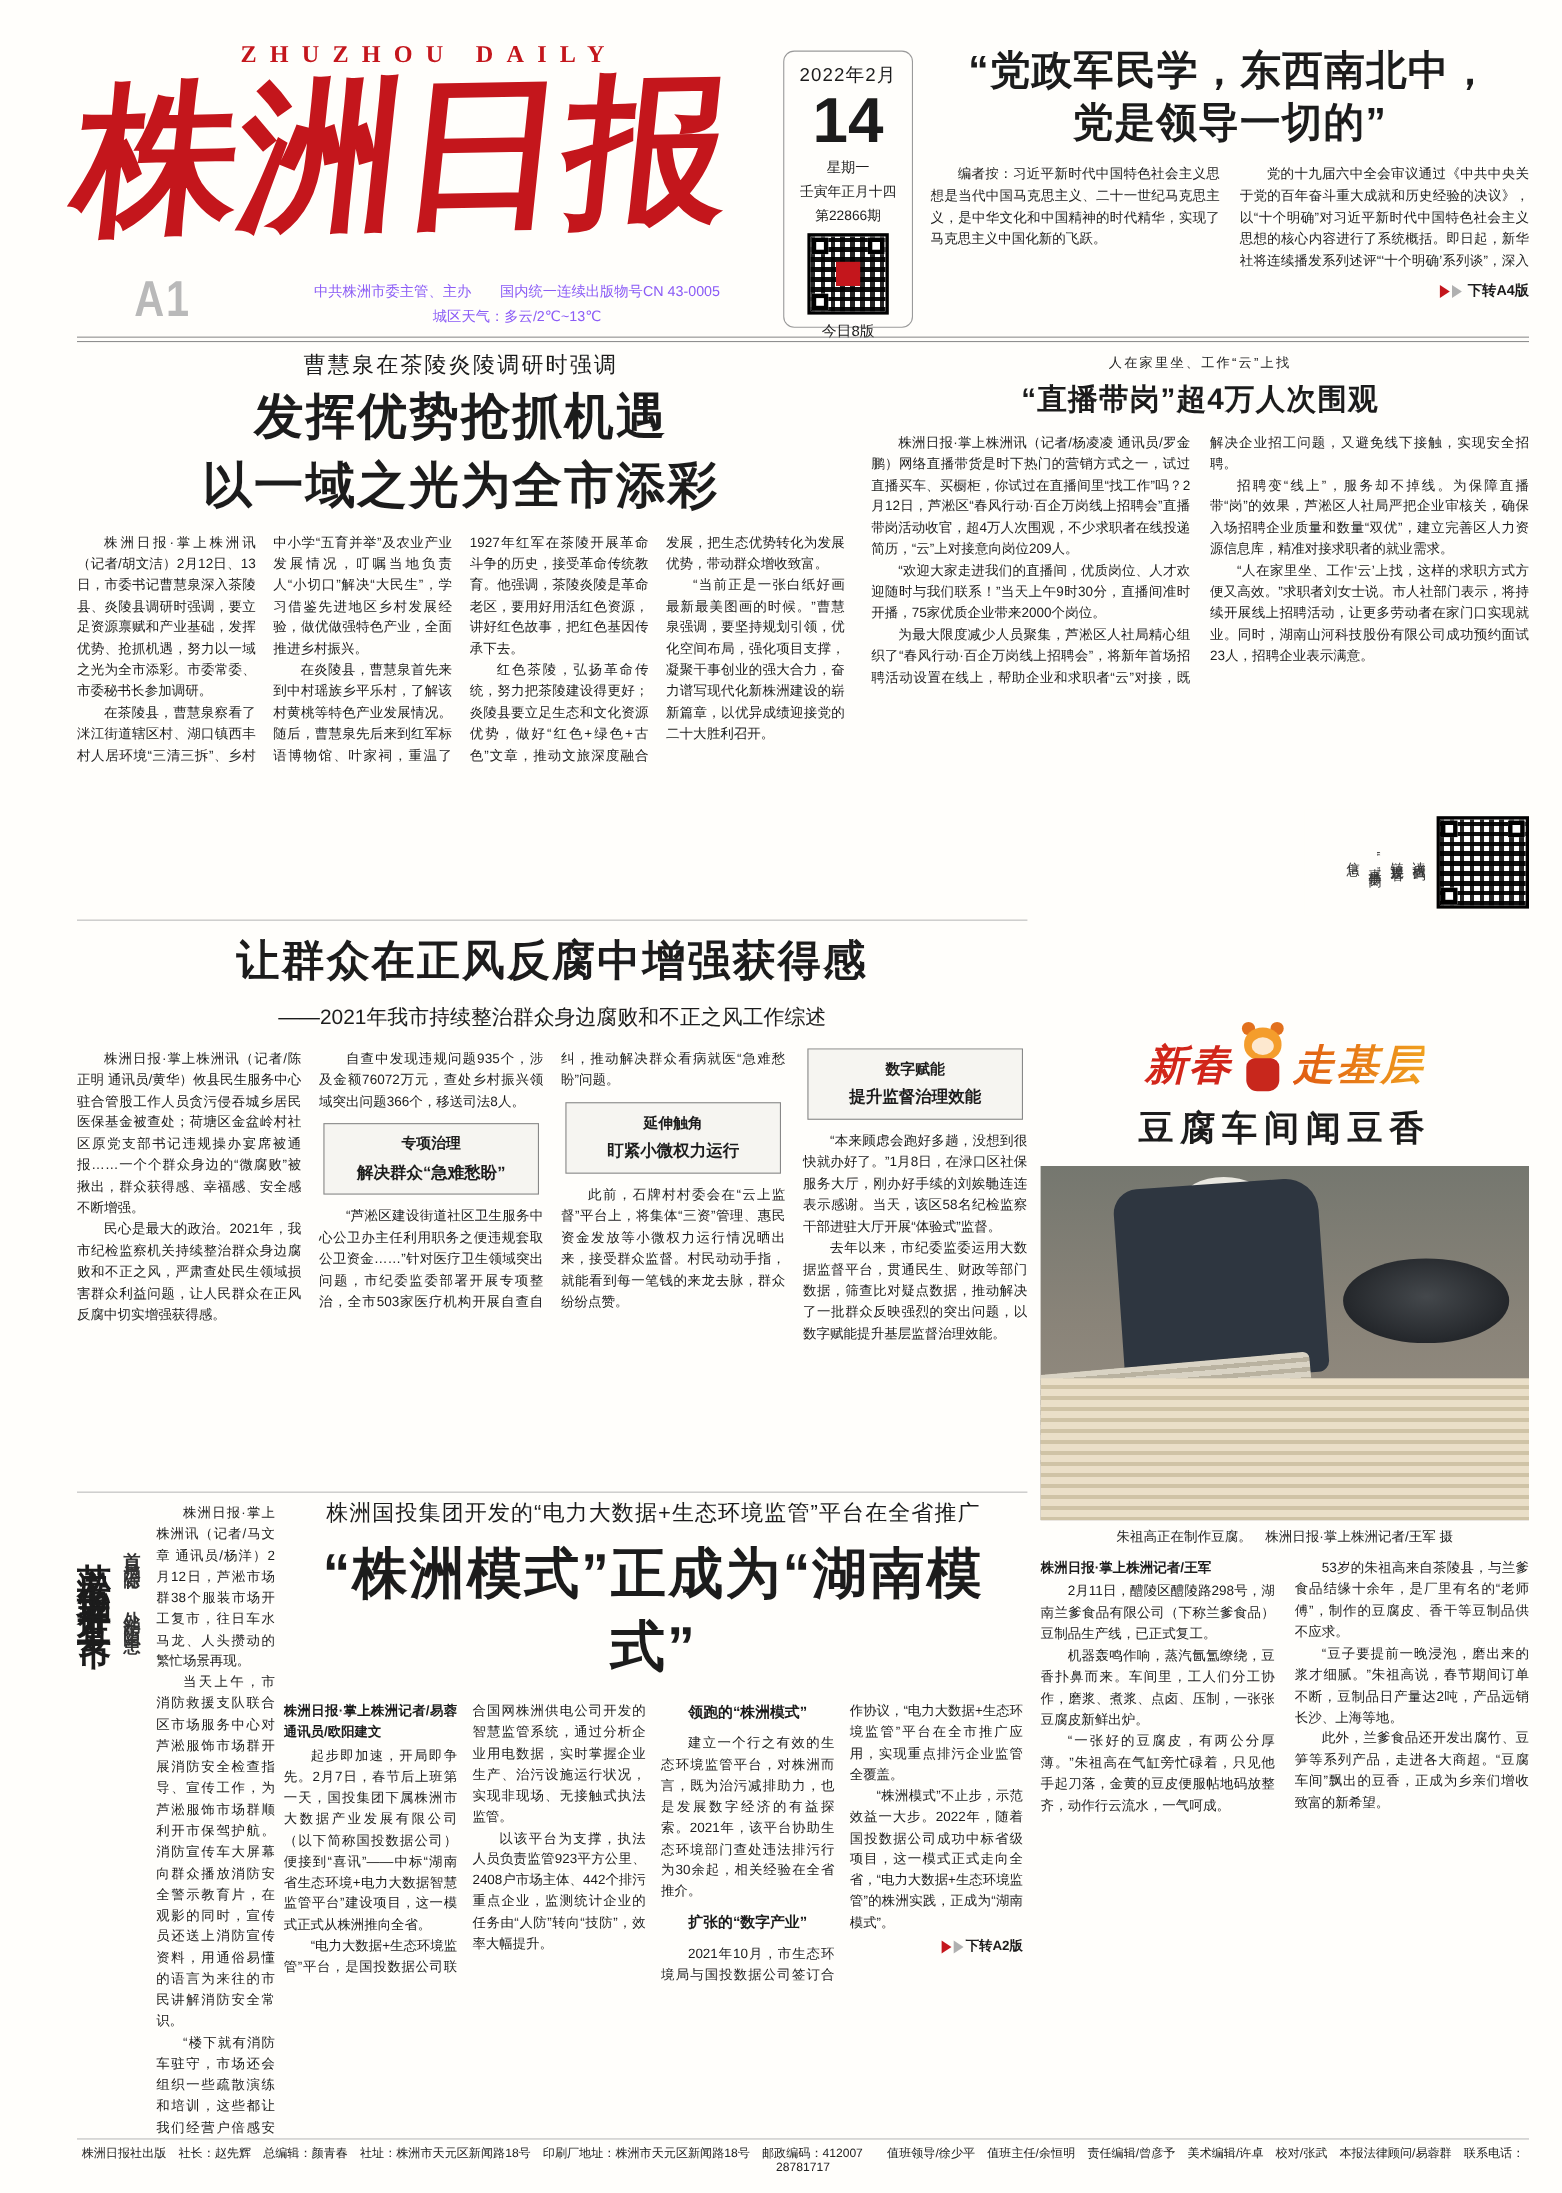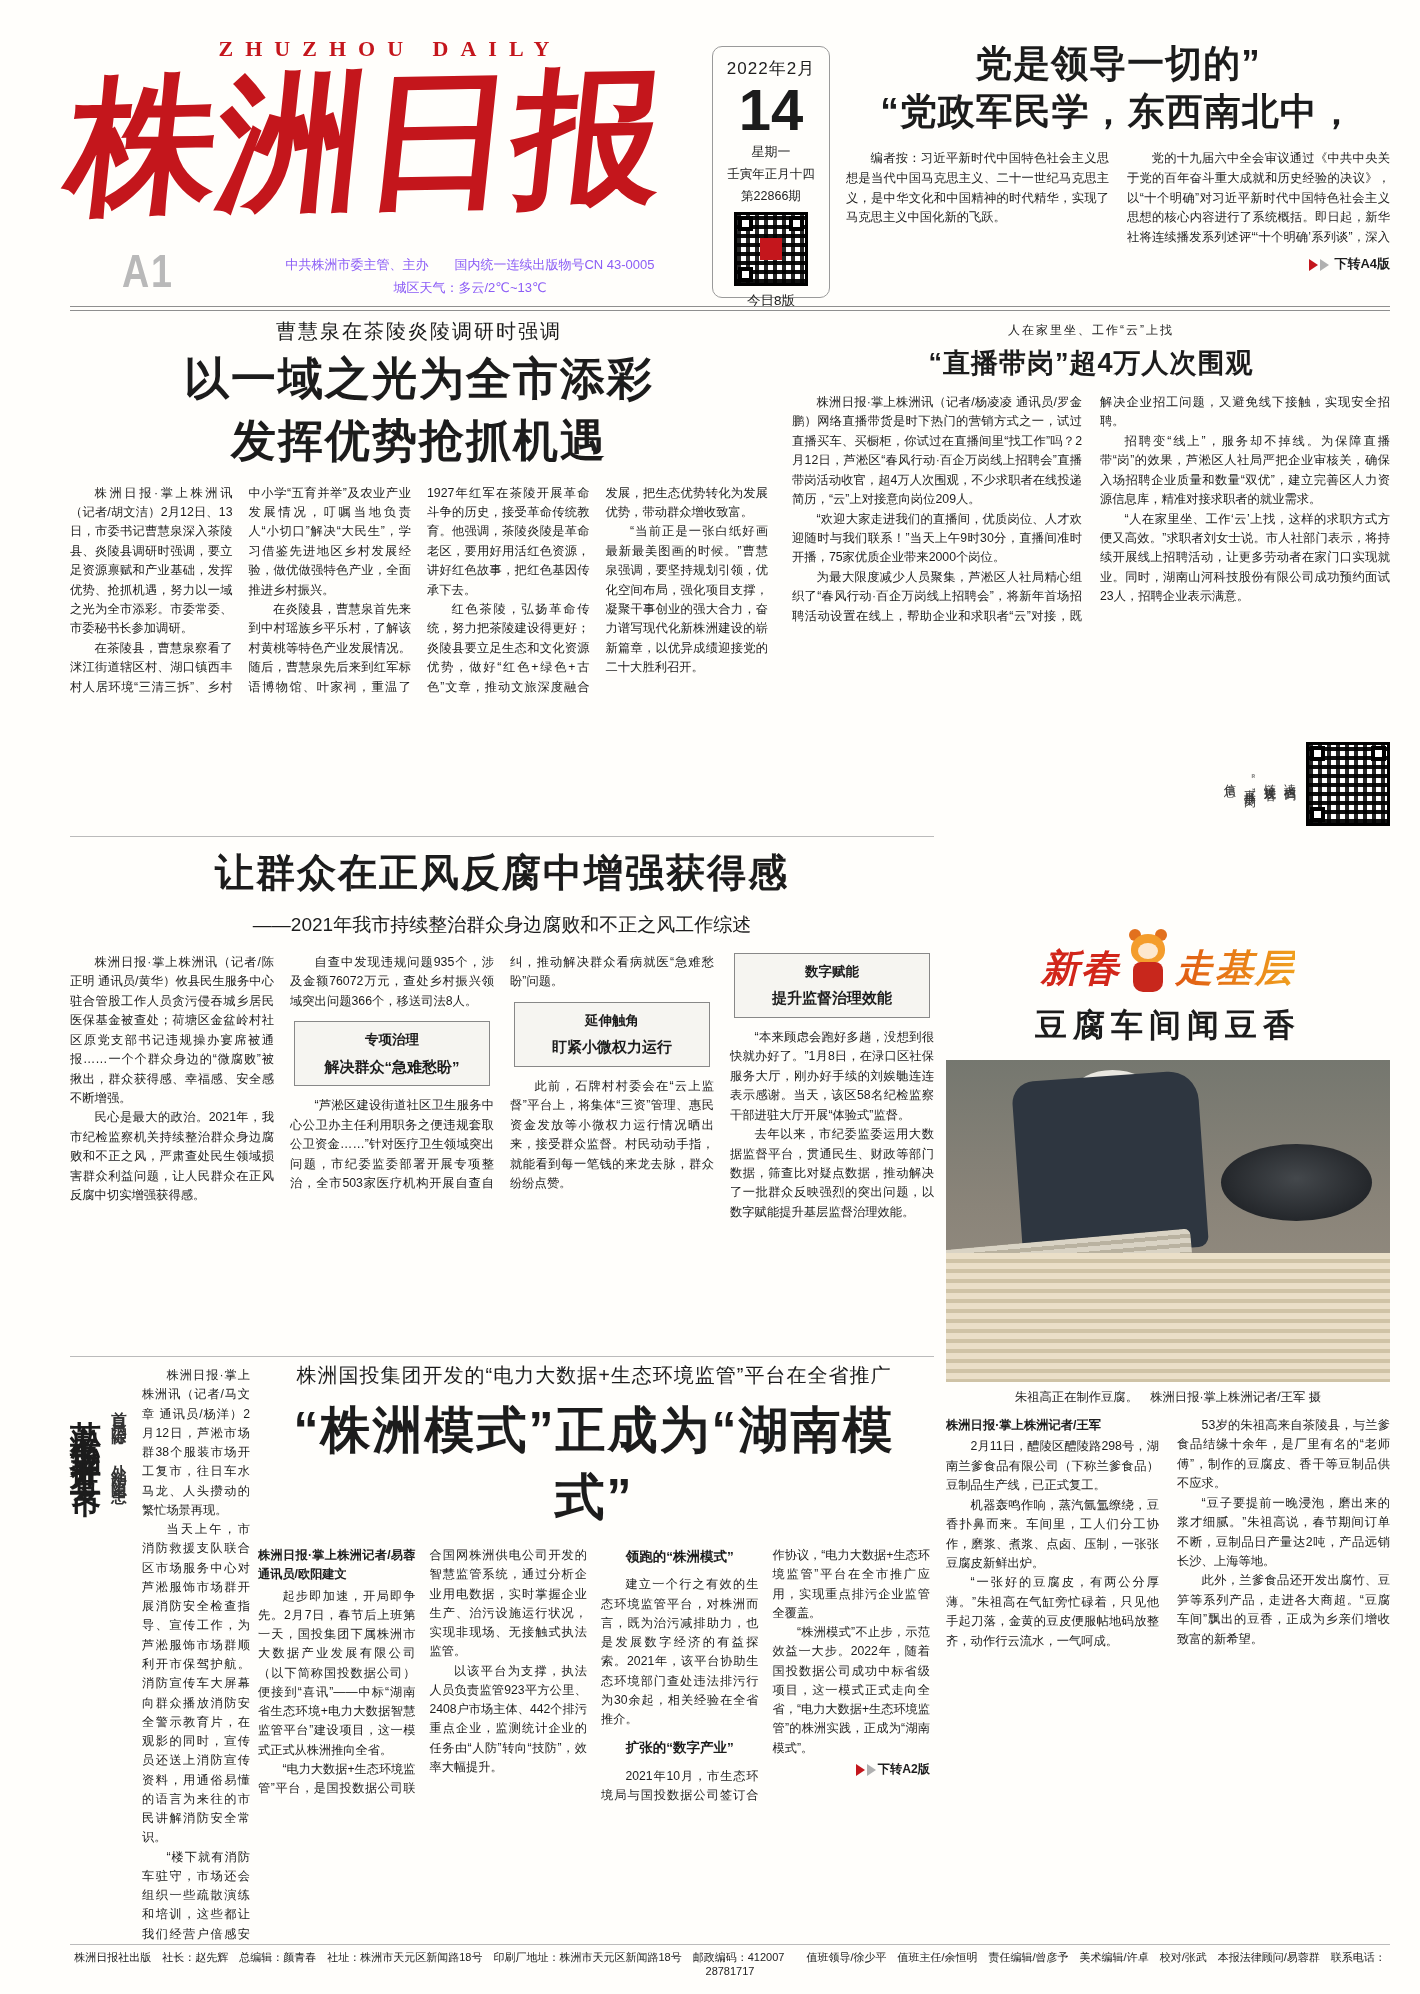--- a/index.html
+++ b/index.html
@@ -136,38 +136,38 @@
     <div class="qr">
       <span class="eye e1"></span>
       <span class="eye e2"></span>
       <span class="eye e3"></span>
       <span class="red"></span>
     </div>
     <div class="pg">今日8版</div>
   </div>
 
   <div id="tr-art" class="abs">
+    <div class="hl">“党政军民学，东西南北中，</div>
     <div class="hl">党是领导一切的”</div>
-    <div class="hl">“党政军民学，东西南北中，</div>
     <div class="note">
         <p class="para">编者按：习近平新时代中国特色社会主义思想是当代中国马克思主义、二十一世纪马克思主义，是中华文化和中国精神的时代精华，实现了马克思主义中国化新的飞跃。</p>
         <p class="para">党的十九届六中全会审议通过《中共中央关于党的百年奋斗重大成就和历史经验的决议》，以“十个明确”对习近平新时代中国特色社会主义思想的核心内容进行了系统概括。即日起，新华社将连续播发系列述评“‘十个明确’系列谈”，深入阐述“十个明确”的精神实质和丰富内涵，全面展现习近平新时代中国特色社会主义思想蕴含的原创性贡献。</p>
       </div>
     <div class="jumpline">
       <span class="tri"></span><span class="tri gray"></span>
       <span>下转A4版</span>
     </div>
   </div>
 
   <div class="abs hrule" style="left:70px;top:306px;width:1320px;"></div>
 
   <div id="lead" class="abs">
     <div class="kicker">曹慧泉在茶陵炎陵调研时强调</div>
+    <div class="bighl">发挥优势抢抓机遇</div>
     <div class="bighl">以一域之光为全市添彩</div>
-    <div class="bighl">发挥优势抢抓机遇</div>
     <div class="art-body cols4">
         <p class="para">株洲日报·掌上株洲讯（记者/胡文洁）2月12日、13日，市委书记曹慧泉深入茶陵县、炎陵县调研时强调，要立足资源禀赋和产业基础，发挥优势、抢抓机遇，努力以一域之光为全市添彩。市委常委、市委秘书长参加调研。</p>
         <p class="para">在茶陵县，曹慧泉察看了洣江街道辖区村、湖口镇西丰村人居环境“三清三拆”、乡村中小学“五育并举”及农业产业发展情况，叮嘱当地负责人“小切口”解决“大民生”，学习借鉴先进地区乡村发展经验，做优做强特色产业，全面推进乡村振兴。</p>
         <p class="para">在炎陵县，曹慧泉首先来到中村瑶族乡平乐村，了解该村黄桃等特色产业发展情况。随后，曹慧泉先后来到红军标语博物馆、叶家祠，重温了1927年红军在茶陵开展革命斗争的历史，接受革命传统教育。他强调，茶陵炎陵是革命老区，要用好用活红色资源，讲好红色故事，把红色基因传承下去。</p>
         <p class="para">红色茶陵，弘扬革命传统，努力把茶陵建设得更好；炎陵县要立足生态和文化资源优势，做好“红色+绿色+古色”文章，推动文旅深度融合发展，把生态优势转化为发展优势，带动群众增收致富。</p>
         <p class="para">“当前正是一张白纸好画最新最美图画的时候。”曹慧泉强调，要坚持规划引领，优化空间布局，强化项目支撑，凝聚干事创业的强大合力，奋力谱写现代化新株洲建设的崭新篇章，以优异成绩迎接党的二十大胜利召开。</p>
       </div>
   </div>
 
   <div id="jobs" class="abs">

